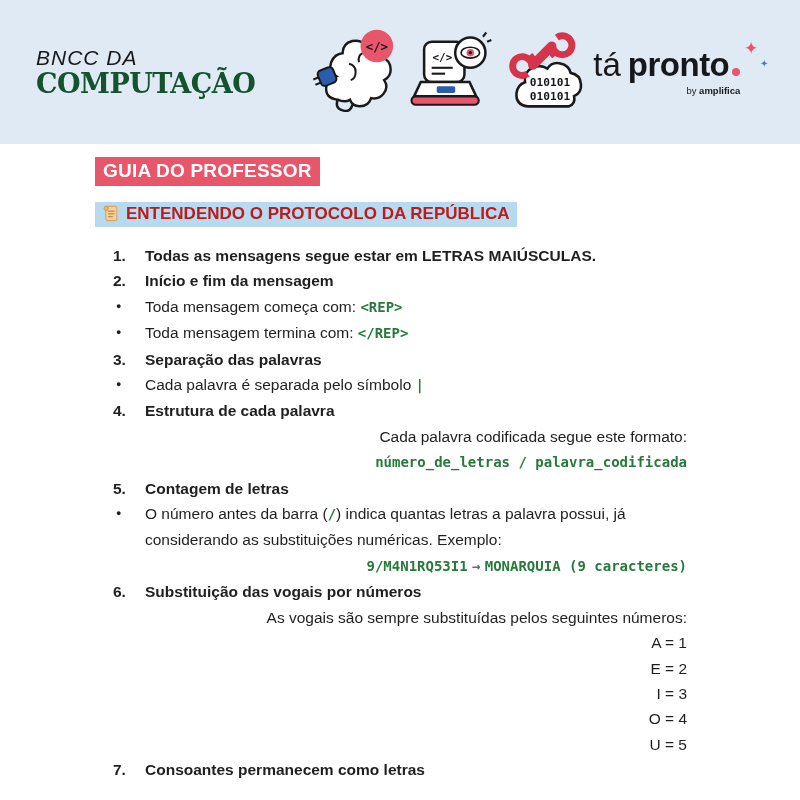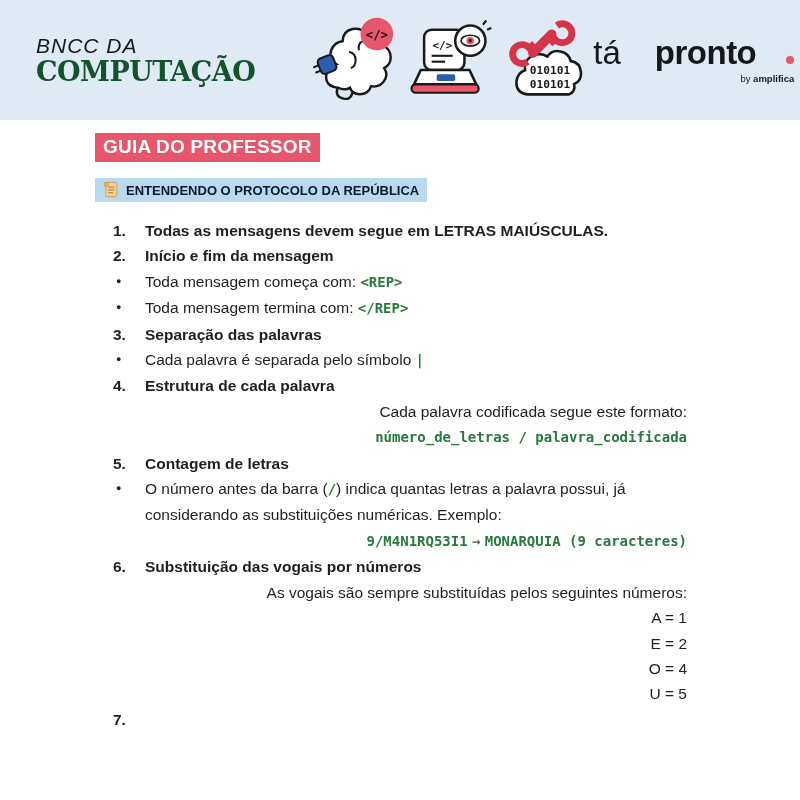--- a/index.html
+++ b/index.html
@@ -1,41 +1,41 @@
 <!DOCTYPE html>
 <html><head>
 <meta charset="utf-8">
 <style>
   * { margin:0; padding:0; box-sizing:border-box; }
   html,body { width:800px; height:800px; overflow:hidden; }
   body { font-family:"Liberation Sans", sans-serif; background:#ffffff; color:#1f1f1f; }
 
   
-  .header { height:120px; background:#e0eaf5; display:flex; align-items:center; padding:0 22px 0 36px; }
+  .header { height:144px; background:#e0eaf5; display:flex; align-items:center; padding:0 22px 0 36px; }
   .logo-bncc { line-height:1; }
   .logo-line1 { font-style:italic; font-weight:300; font-size:21px; letter-spacing:1px; color:#17181c; }
   .logo-line2 { font-family:"DejaVu Serif", serif; font-weight:800; font-size:27px; letter-spacing:-0.5px; color:#14532d; margin-top:2px; }
   .hicons { display:flex; align-items:center; gap:14px; margin-left:58px; }
   .hicon { display:block; }
 
   
   .brand { margin-left:auto; margin-right:14px; position:relative; padding-right:26px; }
-  .brand-line { display:flex; align-items:baseline; font-size:33px; line-height:1; color:#17181c;gap:27px; }
+  .brand-line { display:flex; align-items:baseline; font-size:33px; line-height:1; color:#17181c; }
   .brand-ta { font-weight:500; margin-right:7px; }
   .brand-pronto { font-weight:800; letter-spacing:-0.5px; }
   .brand-dot { width:8px; height:8px; border-radius:50%; background:#e8566b; display:inline-block; margin-left:3px; }
   .spark-pink { position:absolute; right:8px; top:-10px; color:#e8566b; font-size:17px; }
   .spark-blue { position:absolute; right:-2px; top:10px; color:#3f7fd1; font-size:10px; }
   .byline { text-align:right; font-size:9.5px; margin-top:4px; color:#17181c; }
   .byline b { font-weight:800; }
 
   
   .content { padding:13px 0 0 95px; }
   .badge-red { display:inline-block; background:#e8566b; color:#ffffff; font-weight:700; font-size:19px; padding:3px 8px 4px 8px; letter-spacing:0.2px; }
-  .badge-blue { display:inline-block; background:#b9d9ee; color:#0f172a; font-weight:700; font-size:13px; padding:2px 8px 3px 6px; }
+  .badge-blue { display:inline-block; background:#b9d9ee; color:#b91c1c; font-weight:700; font-size:17px; padding:2px 8px 3px 6px; }
   .badge-blue .scroll { vertical-align:-4px; margin-right:6px; }
   .mb1 { margin-bottom:16px; } .mb2 { margin-bottom:16px; } .mb3 { margin-bottom:18px; }
 
   .rules { width:592px; }
   .row { position:relative; padding-left:50px; line-height:25.4px; font-size:15.5px; }
   .row .marker { position:absolute; left:18px; top:0; font-weight:700; }
   .row .bmark { position:absolute; left:21px; top:0; font-size:9px; }
   .row .title { font-weight:700; }
   .row.plain, .row.codeline { padding-left:53px;text-align:right; }
   .row.vowel { padding-left:92px;text-align:right; }
@@ -115,34 +115,35 @@
         <circle cx="6.5" cy="5.5" r="2.6" fill="#e8b877" stroke="#c69252" stroke-width="1.2"></circle>
         <line x1="9" y1="9" x2="17" y2="9" stroke="#b5854f" stroke-width="1.4"></line>
         <line x1="9" y1="12.5" x2="17" y2="12.5" stroke="#b5854f" stroke-width="1.4"></line>
         <line x1="9" y1="16" x2="15" y2="16" stroke="#b5854f" stroke-width="1.4"></line>
       </svg><span>ENTENDENDO O PROTOCOLO DA REPÚBLICA</span>
     </span>
   </div>
 
 
   <div class="rules">
-    <div class="row num"><span class="marker">1.</span><span class="title">Todas as mensagens devem segue em LETRAS MAIÚSCULAS.</span></div>
+    <div class="row num"><span class="marker">1.</span><span class="title">Todas as mensagens segue estar em LETRAS MAIÚSCULAS.</span></div>
     <div class="row num"><span class="marker">2.</span><span class="title">Início e fim da mensagem</span></div>
     <div class="row bul"><span class="bmark">●</span><span>Toda mensagem começa com: </span><span class="code">&lt;REP&gt;</span></div>
     <div class="row bul"><span class="bmark">●</span><span>Toda mensagem termina com: </span><span class="code">&lt;/REP&gt;</span></div>
     <div class="row num"><span class="marker">3.</span><span class="title">Separação das palavras</span></div>
     <div class="row bul"><span class="bmark">●</span><span>Cada palavra é separada pelo símbolo </span><span class="code">|</span></div>
     <div class="row num"><span class="marker">4.</span><span class="title">Estrutura de cada palavra</span></div>
     <div class="row plain"><span>Cada palavra codificada segue este formato:</span></div>
     <div class="row codeline"><span class="code">número_de_letras / palavra_codificada</span></div>
     <div class="row num"><span class="marker">5.</span><span class="title">Contagem de letras</span></div>
     <div class="row bul"><span class="bmark">●</span><span>O número antes da barra (</span><span class="code">/</span><span>) indica quantas letras a palavra possui, já considerando as substituições numéricas. Exemplo:</span></div>
     <div class="row codeline"><span class="code">9/M4N1RQ53I1</span> <span class="arrow">→</span> <span class="code">MONARQUIA (9 caracteres)</span></div>
     <div class="row num"><span class="marker">6.</span><span class="title">Substituição das vogais por números</span></div>
     <div class="row plain"><span>As vogais são sempre substituídas pelos seguintes números:</span></div>
     <div class="row vowel"><span>A = 1</span></div>
     <div class="row vowel"><span>E = 2</span></div>
+    <div class="row vowel"><span>I = 3</span></div>
     <div class="row vowel"><span>O = 4</span></div>
     <div class="row vowel"><span>U = 5</span></div>
-    <div class="row num"><span class="marker">7.</span></div>
+    <div class="row num"><span class="marker">7.</span><span class="title">Consoantes permanecem como letras</span></div>
 
   </div>
 </div>
 
 </body></html>

